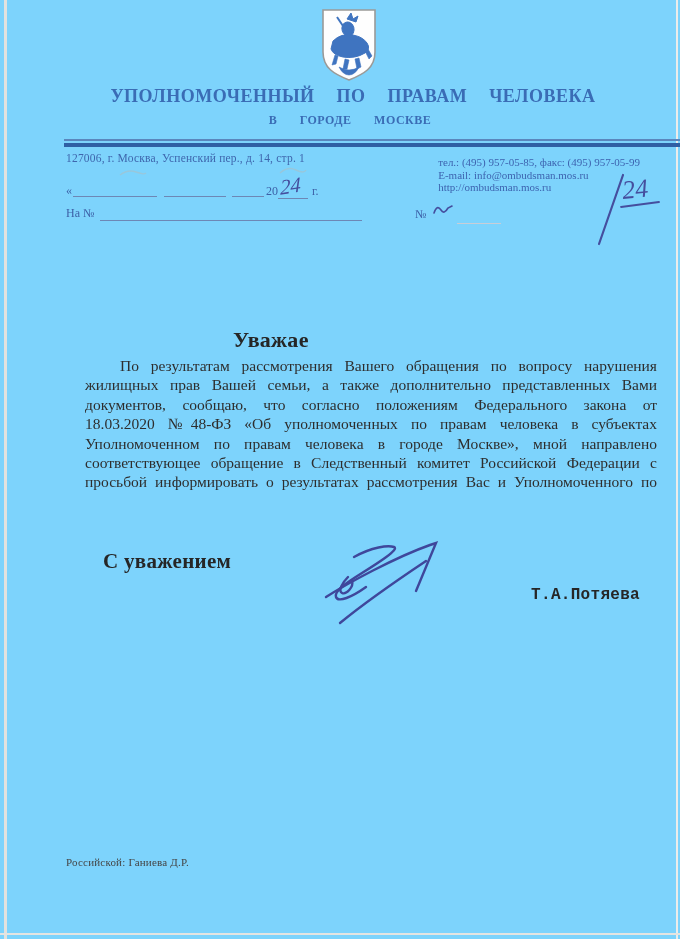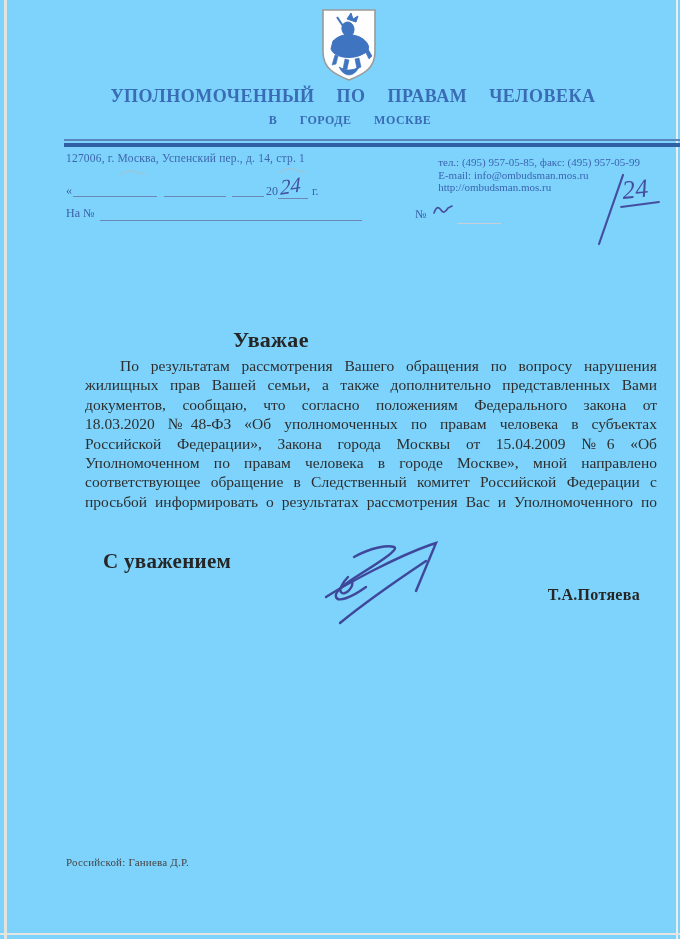--- a/index.html
+++ b/index.html
@@ -88,21 +88,21 @@
   .pline.first{text-indent:35px;}
   .pline.last{text-align-last:left;}
 
   .closing{
     position:absolute;left:103px;top:549px;
     font-weight:bold;font-size:21px;color:#262626;letter-spacing:0.3px;
   }
   .signature{position:absolute;left:318px;top:533px;width:135px;height:98px;}
   .signer{
     position:absolute;right:40px;top:586px;
-    font-weight:bold;font-size:16px;color:#262626;letter-spacing:0.3px;
+    font-weight:bold;font-size:16px;color:#262626;letter-spacing:0.3px;font-family:Liberation Mono, monospace;
   }
   .executor{
     position:absolute;left:66px;top:856px;
     font-size:11px;color:#454545;letter-spacing:0.2px;
   }
 </style>
 </head>
 <body>
 
 <div class="page">
@@ -174,21 +174,20 @@
     <path d="M36,35 L74,30" fill="none" stroke="#454e9e" stroke-width="1.8" stroke-linecap="round"></path>
   </svg>
 
   <div class="salutation">Уважае</div>
 
   <div class="paragraph">
     <div class="pline first">По результатам рассмотрения Вашего обращения по вопросу нарушения</div>
     <div class="pline">жилищных прав Вашей семьи, а также дополнительно представленных Вами</div>
     <div class="pline">документов, сообщаю, что согласно положениям Федерального закона от</div>
     <div class="pline">18.03.2020 №48-ФЗ «Об уполномоченных по правам человека в субъектах</div>
-    <div class="pline">Российской Федерации», Закона города Москвы от 15.04.2009 №6 «Об</div>
     <div class="pline">Уполномоченном по правам человека в городе Москве», мной направлено</div>
     <div class="pline">соответствующее обращение в Следственный комитет Российской Федерации с</div>
     <div class="pline">просьбой информировать о результатах рассмотрения Вас и Уполномоченного по</div>
   </div>
 
   <div class="closing">С уважением</div>
 
   <svg class="signature" viewBox="0 0 135 98">
     <g fill="none" stroke="#3f479b" stroke-width="2.4" stroke-linecap="round">
       <path d="M36,24 C54,14 70,12 76,14 C82,16 60,30 44,40 C28,50 16,58 18,64 C20,70 34,64 48,54"></path>

